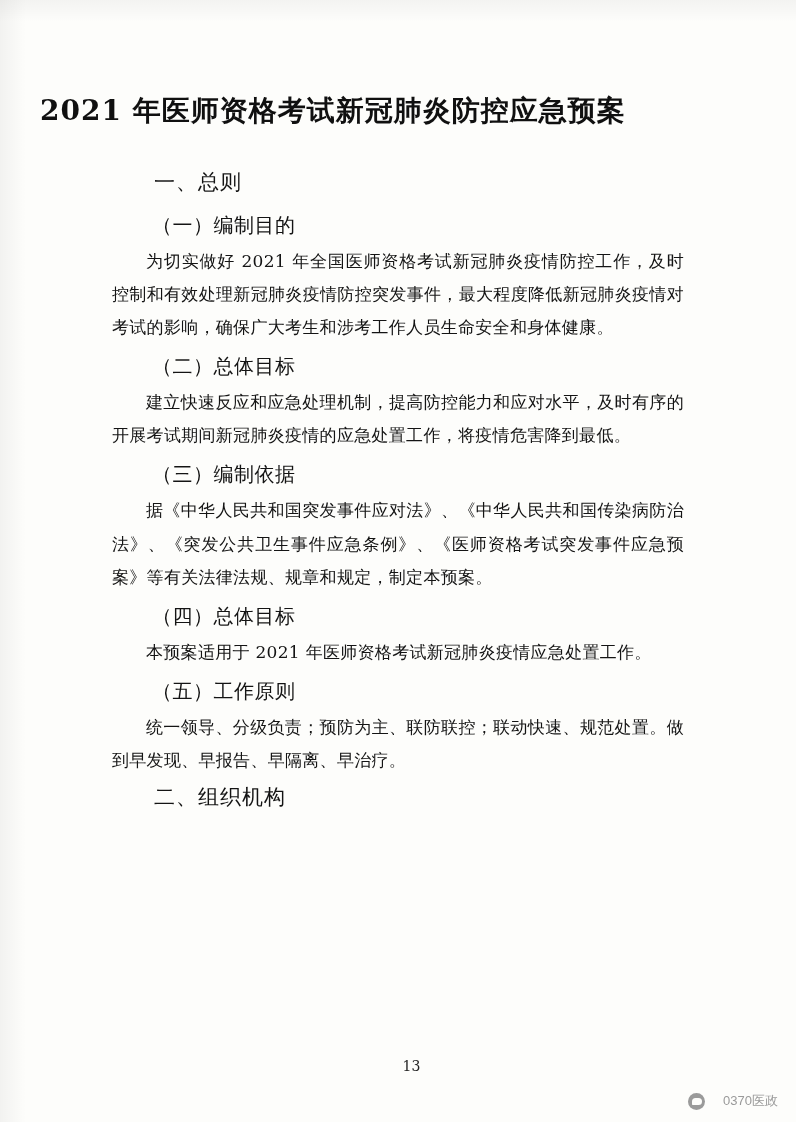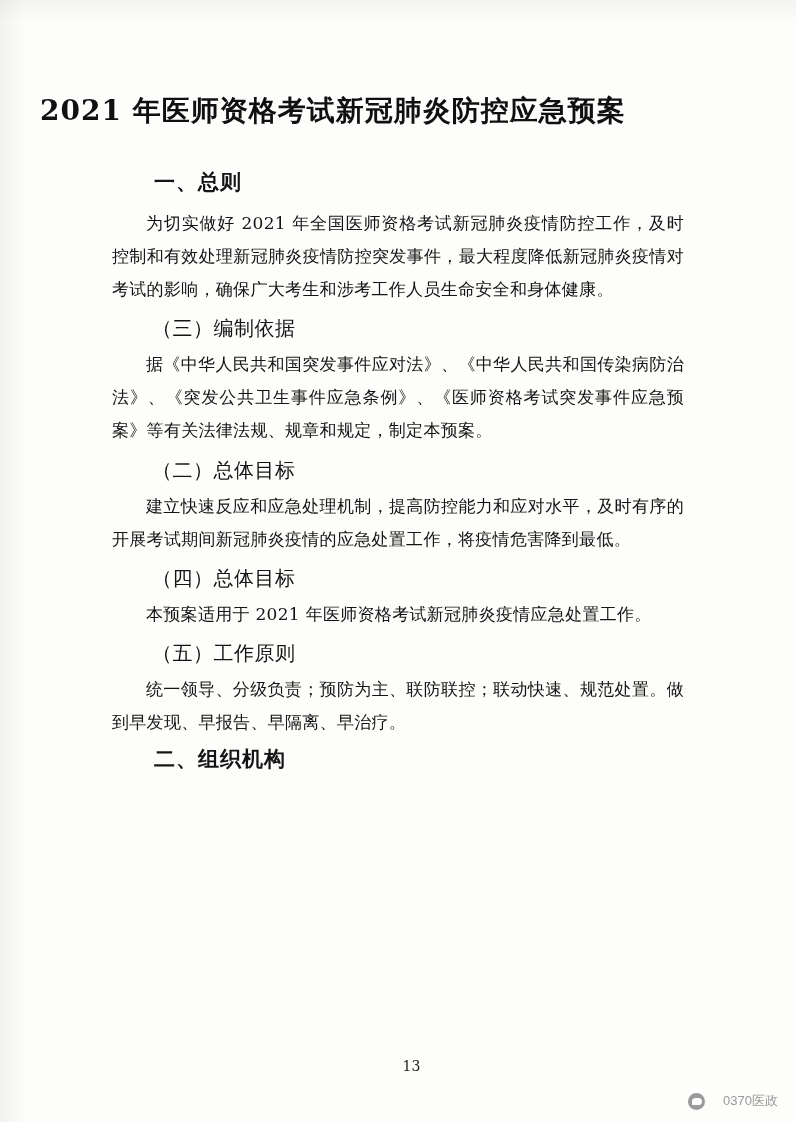--- a/index.html
+++ b/index.html
@@ -28,21 +28,21 @@
     margin: 0;
     padding: 92px 40px 0 40px;
     color: #101010;
     font-family: "DejaVu Serif", "Liberation Serif", serif;
   }
   .body-wrap {
     padding: 34px 112px 0 112px;
   }
   .section-heading {
     font-size: 21px;
-    font-weight: bold;
+    font-weight: normal;
     margin: 0 0 6px 0;
     text-indent: 2em;
     letter-spacing: 1px;
     line-height: 1.75;
   }
   .sub-heading {
     font-size: 20px;
     margin: 4px 0 2px 0;
     text-indent: 2em;
     letter-spacing: 0.5px;
@@ -120,31 +120,32 @@
   <div class="edge-shade-left"></div>
 
   <h1 class="doc-title">2021 年医师资格考试新冠肺炎防控应急预案</h1>
 
   <div class="body-wrap">
 
     <div>
       <div class="section-heading">一、总则</div>
 
       <div>
+        <div class="sub-heading">（一）编制目的</div>
         <p class="para">为切实做好 2021 年全国医师资格考试新冠肺炎疫情防控工作，及时控制和有效处理新冠肺炎疫情防控突发事件，最大程度降低新冠肺炎疫情对考试的影响，确保广大考生和涉考工作人员生命安全和身体健康。</p>
+      </div>
+
+      <div>
+        <div class="sub-heading">（二）总体目标</div>
+        <p class="para">建立快速反应和应急处理机制，提高防控能力和应对水平，及时有序的开展考试期间新冠肺炎疫情的应急处置工作，将疫情危害降到最低。</p>
       </div>
 
       <div>
         <div class="sub-heading">（三）编制依据</div>
         <p class="para">据《中华人民共和国突发事件应对法》、《中华人民共和国传染病防治法》、《突发公共卫生事件应急条例》、《医师资格考试突发事件应急预案》等有关法律法规、规章和规定，制定本预案。</p>
-      </div>
-
-      <div>
-        <div class="sub-heading">（二）总体目标</div>
-        <p class="para">建立快速反应和应急处理机制，提高防控能力和应对水平，及时有序的开展考试期间新冠肺炎疫情的应急处置工作，将疫情危害降到最低。</p>
       </div>
 
       <div>
         <div class="sub-heading">（四）总体目标</div>
         <p class="para">本预案适用于 2021 年医师资格考试新冠肺炎疫情应急处置工作。</p>
       </div>
 
       <div>
         <div class="sub-heading">（五）工作原则</div>
         <p class="para">统一领导、分级负责；预防为主、联防联控；联动快速、规范处置。做到早发现、早报告、早隔离、早治疗。</p>

